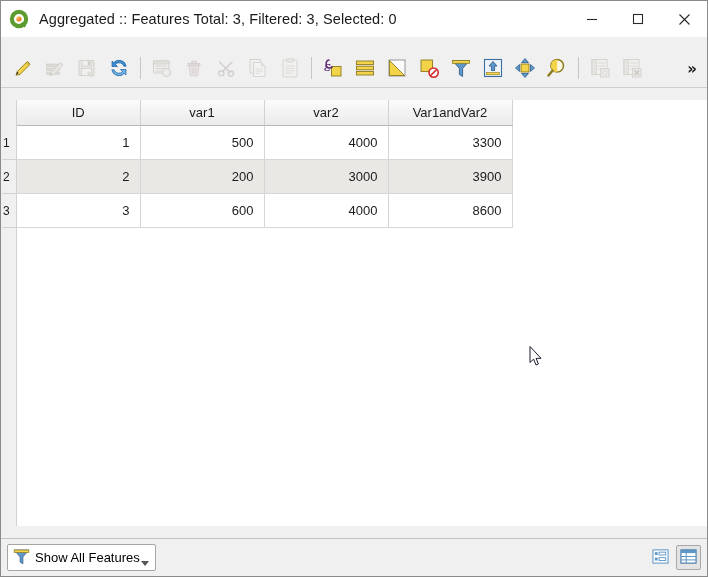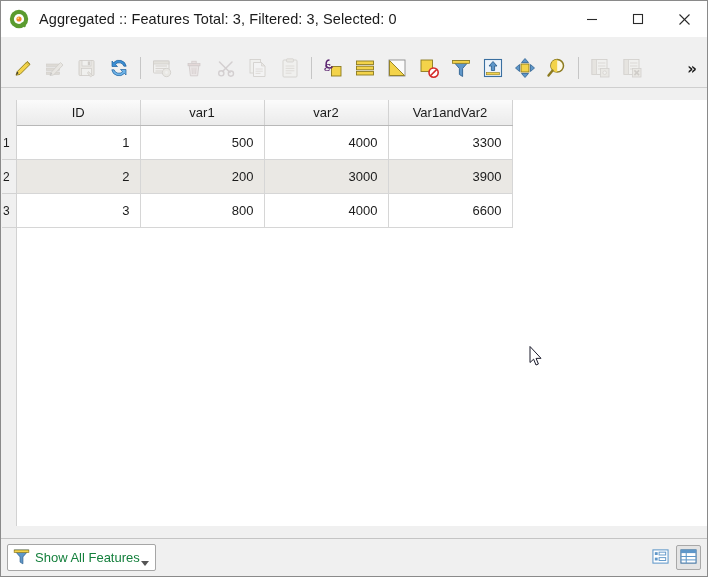--- a/index.html
+++ b/index.html
@@ -200,21 +200,21 @@
     background: #ffffff;
     border: 1px solid #a6a6a6;
     border-radius: 2px;
     display: flex;
     align-items: center;
     padding: 0 6px 0 4px;
     box-sizing: border-box;
   }
   #filter-button .lbl {
     font-size: 13px;
-    color: #15803d;
+    color: #000000;
     margin-left: 4px;
     white-space: nowrap;
   }
   #filter-button .caret {
     width: 0; height: 0;
     border-left: 4px solid transparent;
     border-right: 4px solid transparent;
     border-top: 5px solid #555;
     margin-left: 1px;
     align-self: flex-end;
@@ -541,23 +541,23 @@
               <td>3300</td>
             </tr>
             <tr class="alt">
               <td>2</td>
               <td>200</td>
               <td>3000</td>
               <td>3900</td>
             </tr>
             <tr>
               <td>3</td>
-              <td>800</td>
+              <td>600</td>
               <td>4000</td>
-              <td>6600</td>
+              <td>8600</td>
             </tr>
           </tbody>
       </table>
 
       <div id="rownum-overlay" style="top: 26px; left: -15px;">
           <div class="rownum-cell">1</div>
           <div class="rownum-cell alt">2</div>
           <div class="rownum-cell">3</div>
         </div>
     </div>

